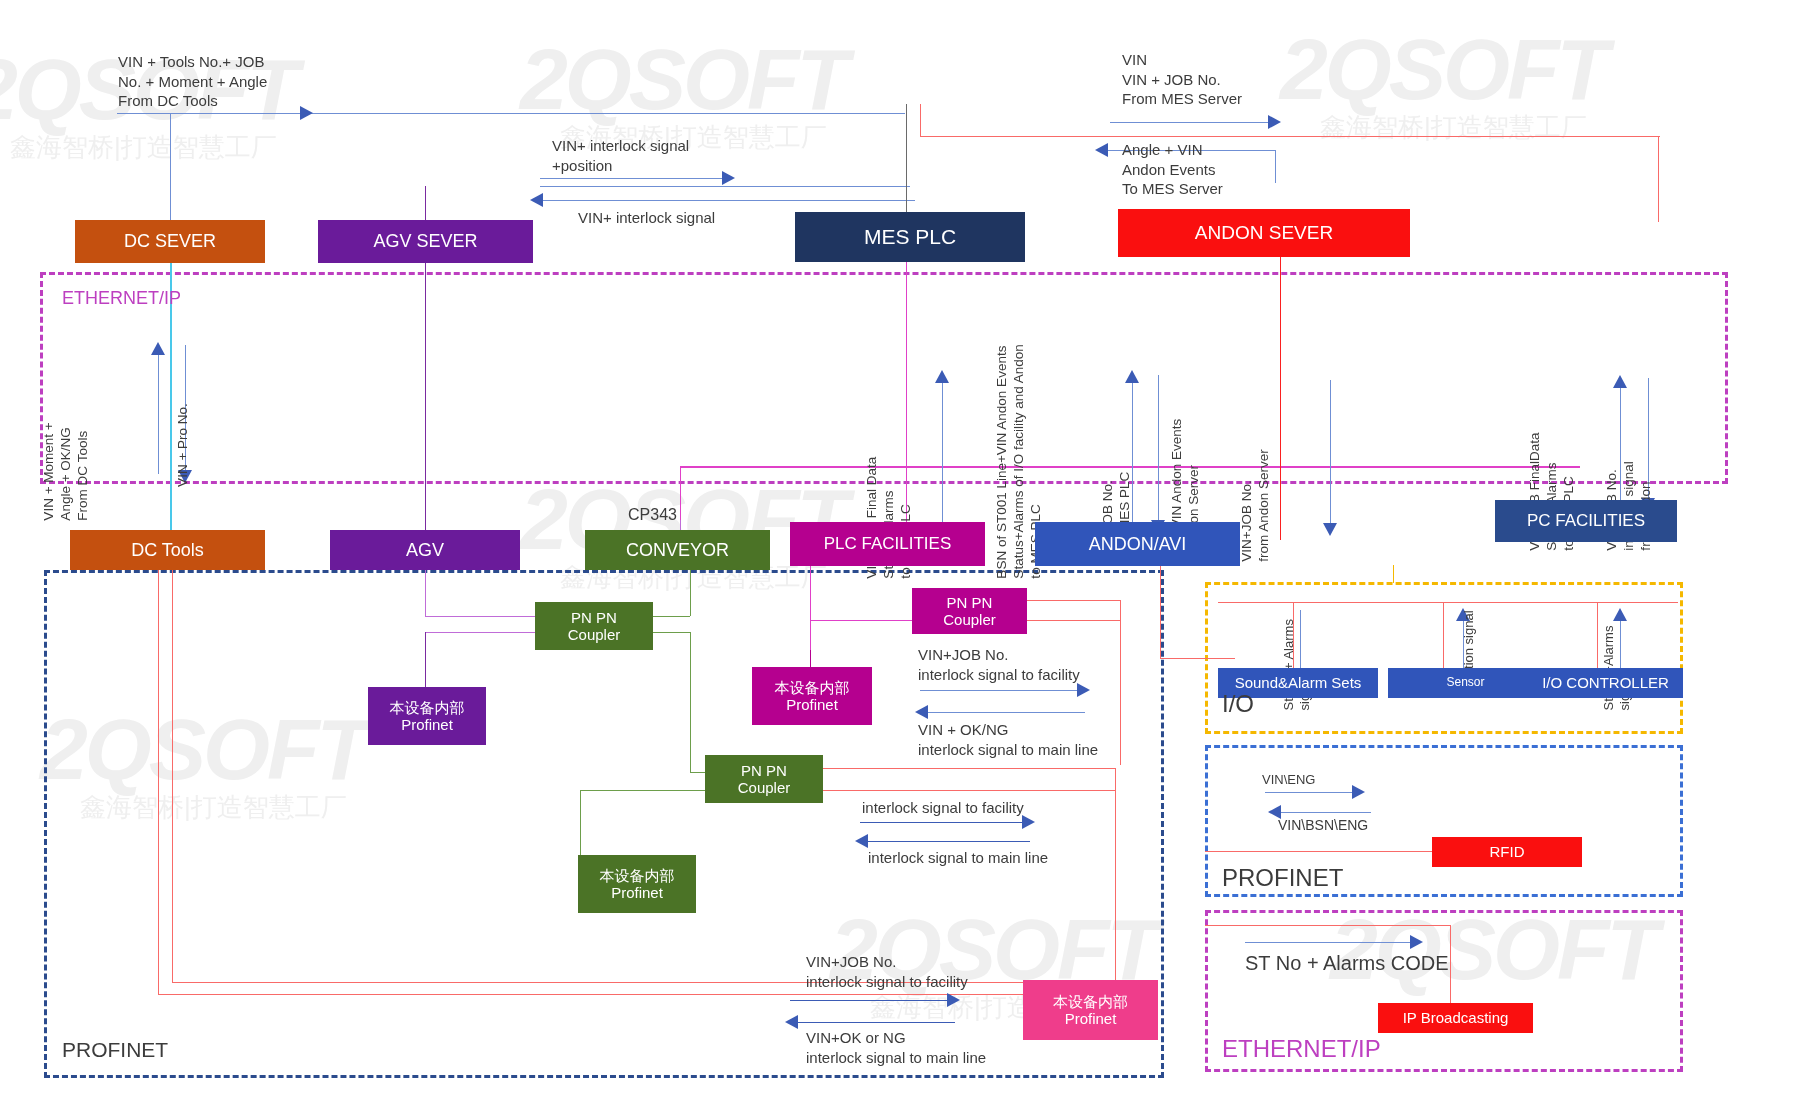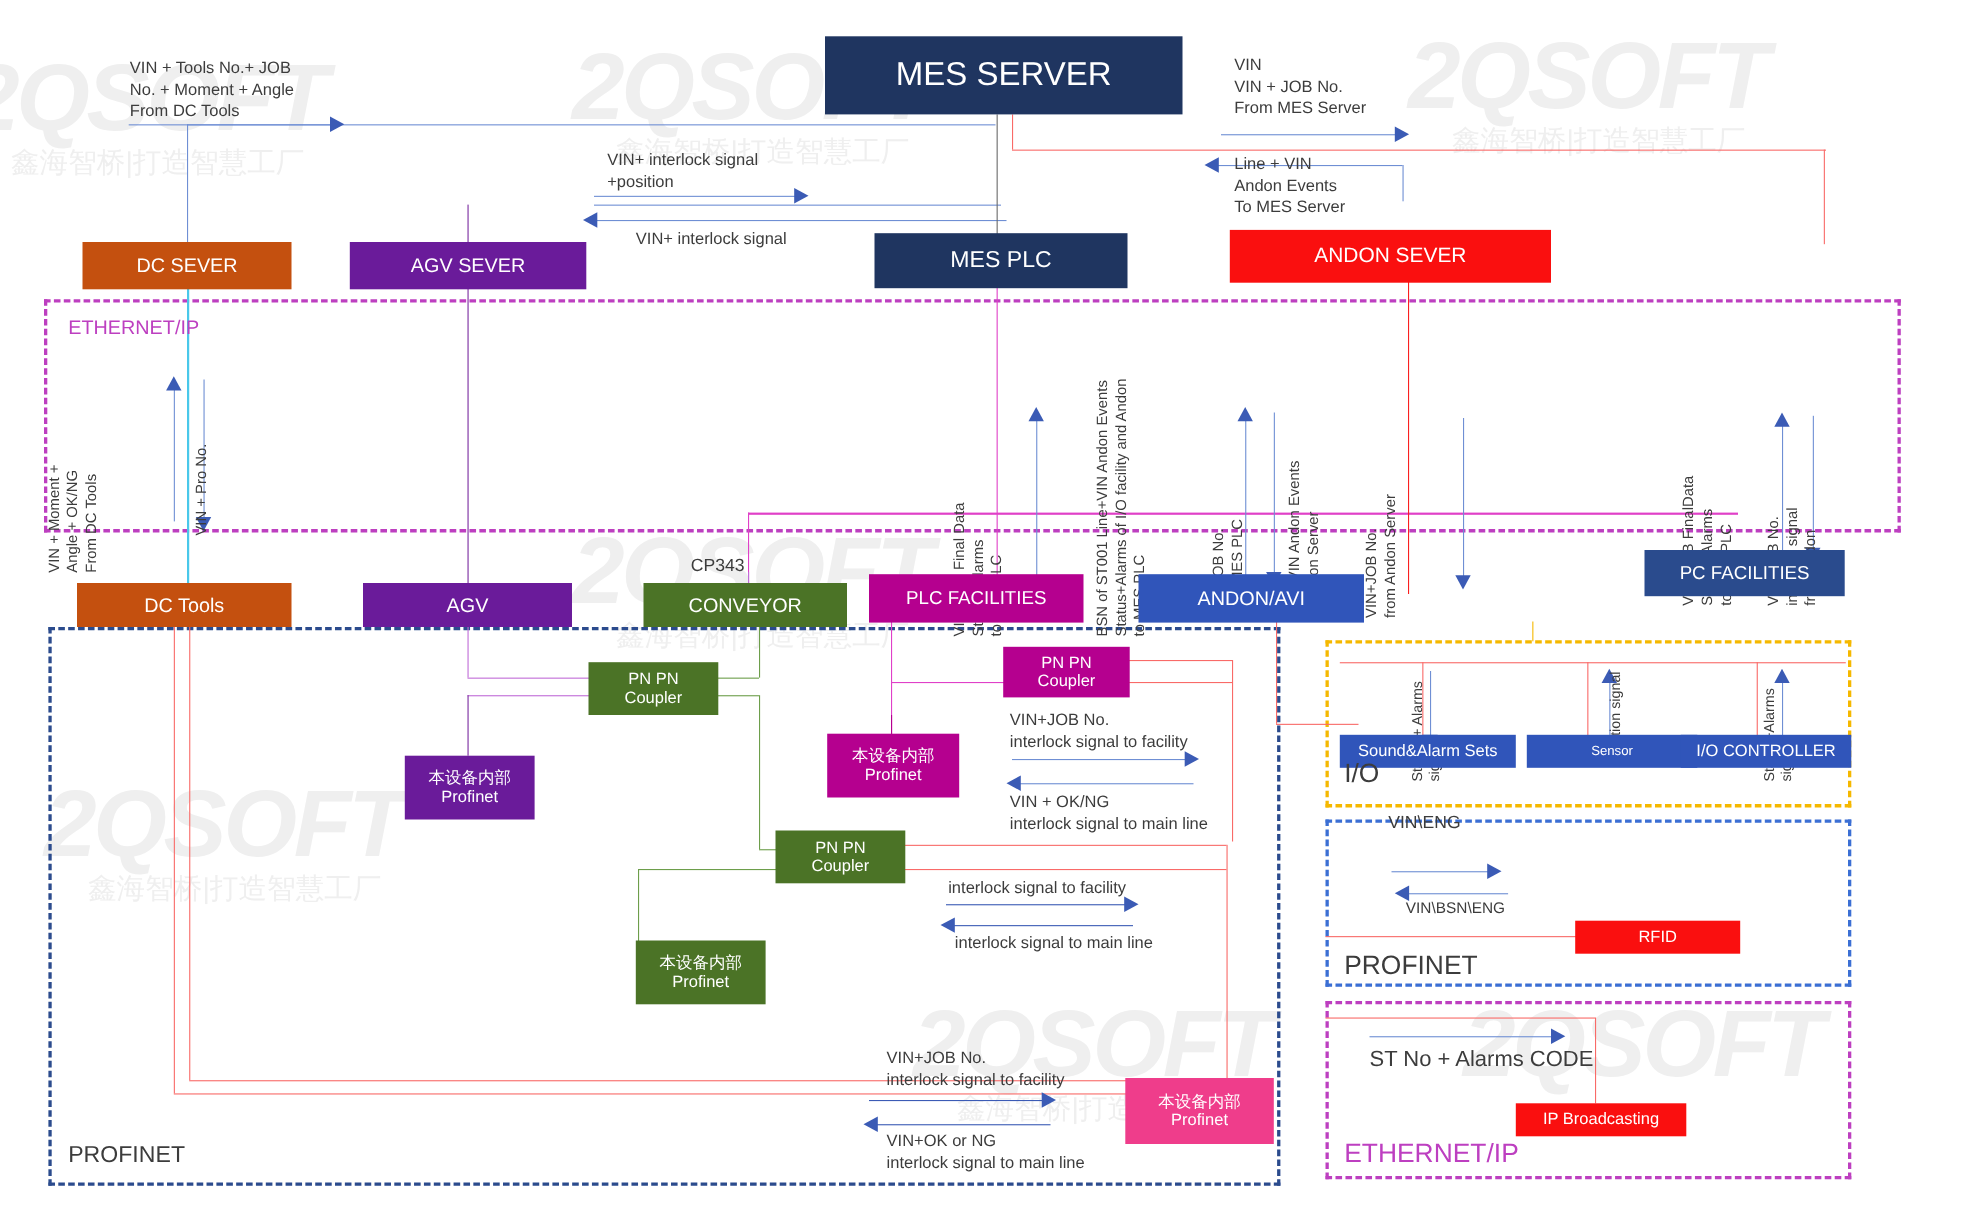--- a/index.html
+++ b/index.html
@@ -249,23 +249,20 @@
   <div class="ln h" style="left:860px; top:822px; width:165px; border-color:#3b5bb5;"></div>
   <div class="ah ah-r" style="left:1022px; top:815px;"></div>
   <div class="ln h" style="left:865px; top:841px; width:165px; border-color:#3b5bb5;"></div>
   <div class="ah ah-l" style="left:855px; top:834px;"></div>
 
   <div class="ln h" style="left:790px; top:1000px; width:160px; border-color:#3b5bb5;"></div>
   <div class="ah ah-r" style="left:947px; top:993px;"></div>
   <div class="ln h" style="left:795px; top:1022px; width:160px; border-color:#3b5bb5;"></div>
   <div class="ah ah-l" style="left:785px; top:1015px;"></div>
 
-  <div class="node" style="left:750px; top:33px; width:325px; height:71px; background:#1f3560; font-size:30px;">
-    <span>MES SERVER</span>
-  </div>
 
   <div class="node" style="left:75px; top:220px; width:190px; height:43px; background:#c4500f; font-size:18px;">
     <span>DC SEVER</span>
   </div>
 
   <div class="node" style="left:318px; top:220px; width:215px; height:43px; background:#6a1b9a; font-size:18px;">
     <span>AGV SEVER</span>
   </div>
 
   <div class="node" style="left:1118px; top:209px; width:292px; height:48px; background:#fa0f0f; font-size:19px;">
@@ -362,38 +359,38 @@
 
   <div class="lbl" style="left:552px; top:136px;">VIN+  interlock signal
 +position</div>
 
   <div class="lbl" style="left:578px; top:208px;">VIN+  interlock signal</div>
 
   <div class="lbl" style="left:1122px; top:50px;">VIN
 VIN + JOB No.
 From MES Server</div>
 
-  <div class="lbl" style="left:1122px; top:140px;">Line + VIN
+  <div class="lbl" style="left:1122px; top:140px;">Angle + VIN
 Andon Events
 To MES Server</div>
 
   <div class="lbl" style="left:918px; top:645px;">VIN+JOB No.
 interlock signal to facility</div>
   <div class="lbl" style="left:918px; top:720px;">VIN + OK/NG
 interlock signal to main line</div>
 
   <div class="lbl" style="left:862px; top:798px;">interlock signal to facility</div>
   <div class="lbl" style="left:868px; top:848px;">interlock signal to main line</div>
 
   <div class="lbl" style="left:806px; top:952px;">VIN+JOB No.
 interlock signal to facility</div>
   <div class="lbl" style="left:806px; top:1028px;">VIN+OK or NG
 interlock signal to main line</div>
 
-  <div class="lbl" style="left:1262px; top:739px; font-size:16px;">VIN\ENG</div>
+  <div class="lbl" style="left:1262px; top:772px; font-size:13px;">VIN\ENG</div>
   <div class="lbl" style="left:1278px; top:816px; font-size:14px;">VIN\BSN\ENG</div>
 
   <div class="lbl" style="left:1245px; top:950px; font-size:20px;">ST No + Alarms CODE</div>
 
   <div class="vlbl" style="left:92px; top:470px;">VIN + Moment +
 Angle + OK/NG
 From DC Tools</div>
   <div class="vlbl" style="left:192px; top:470px;">VIN + Pro No.</div>
 
   <div class="vlbl" style="left:915px; top:528px;">VIN+JOB Final Data

